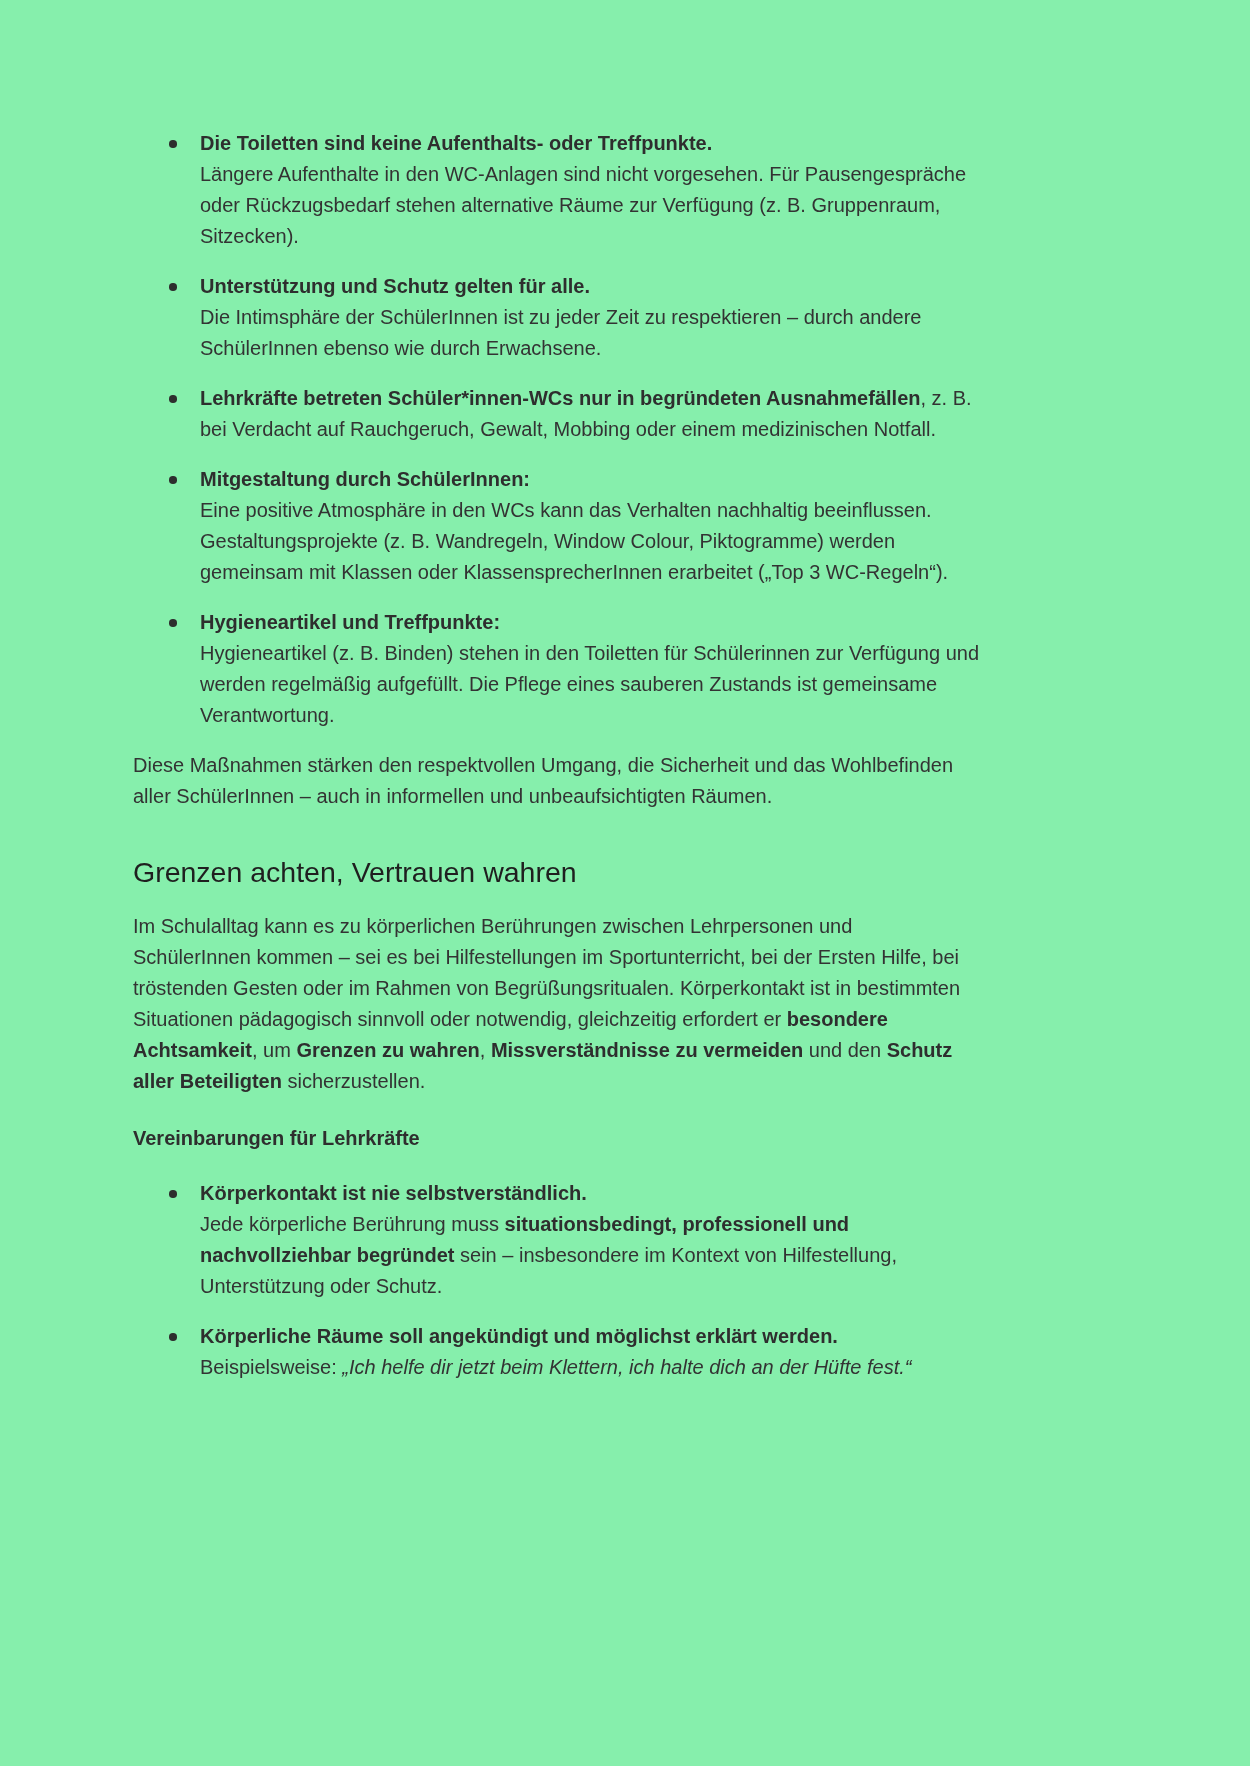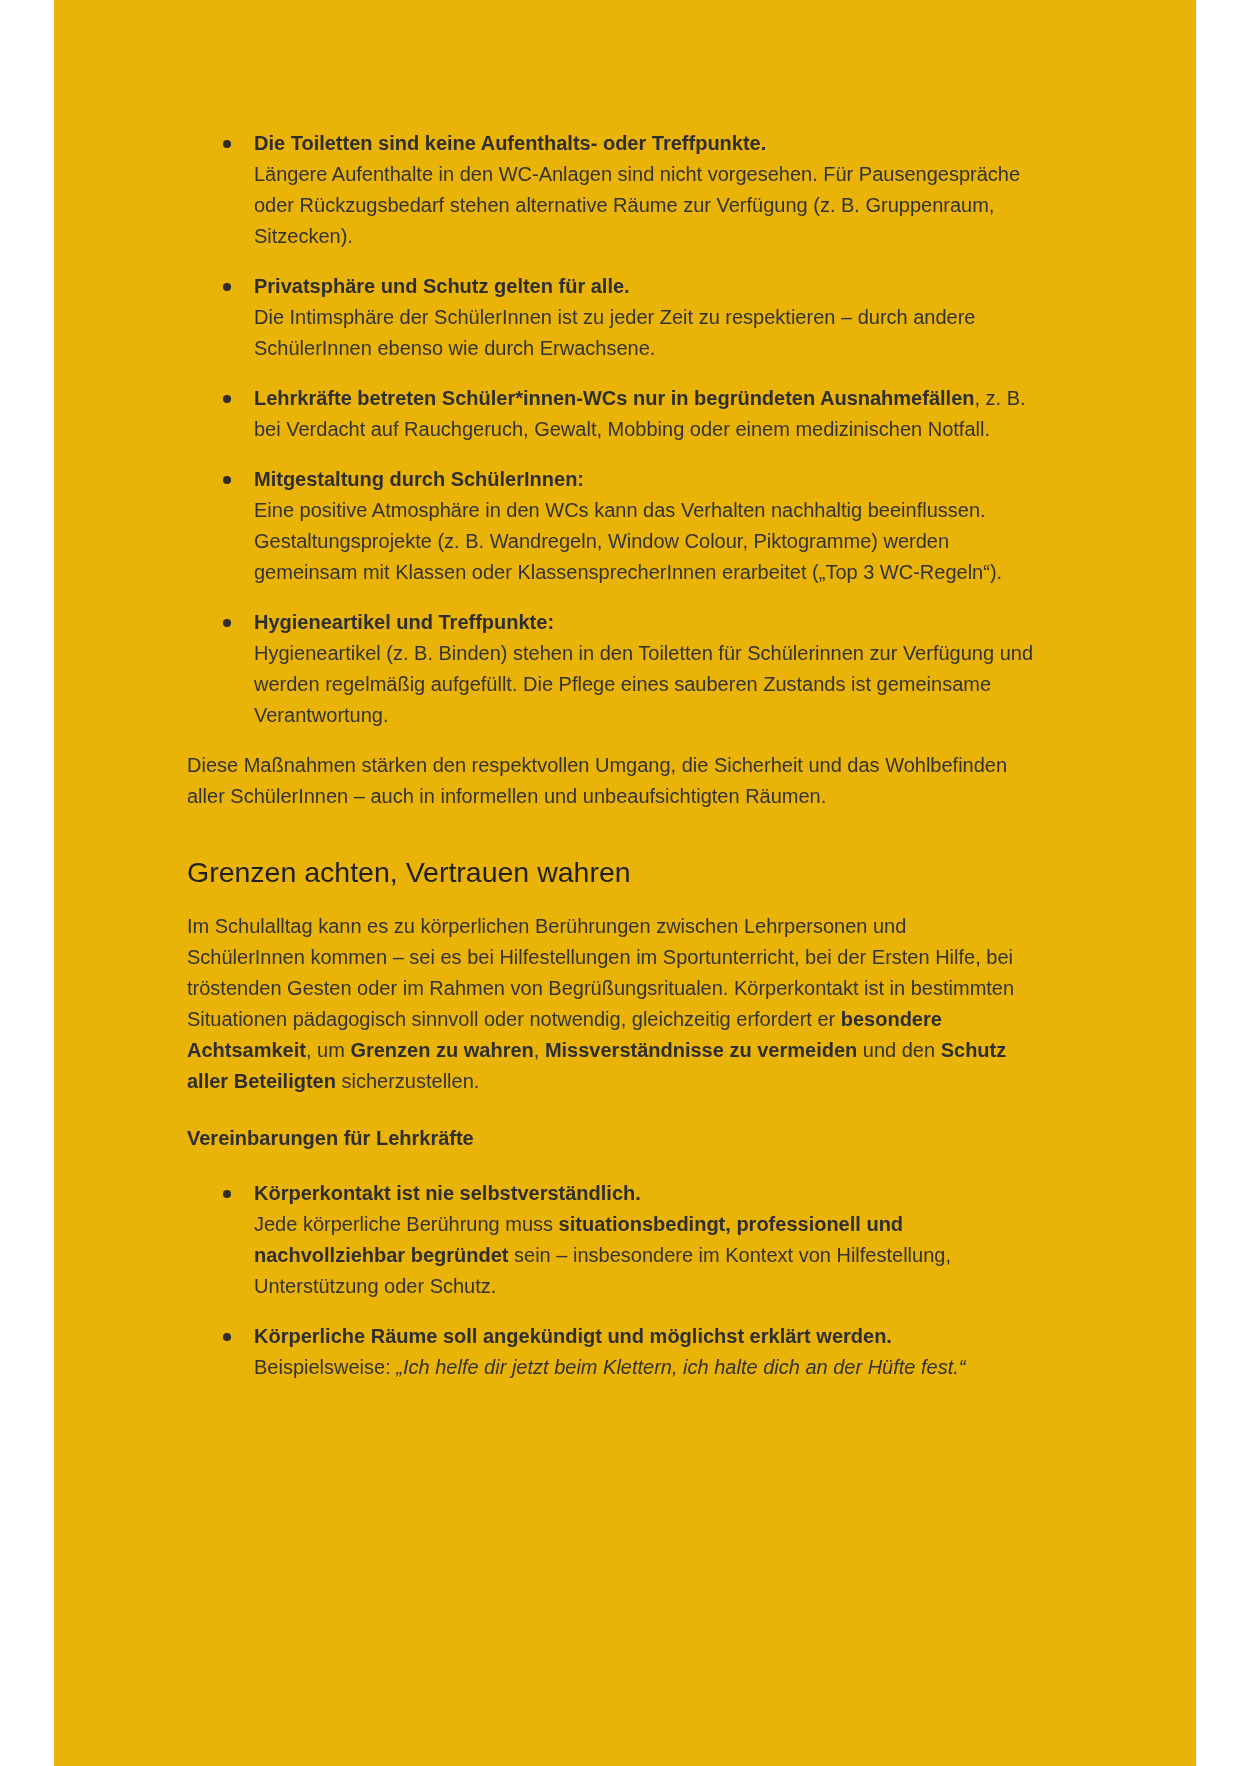--- a/index.html
+++ b/index.html
@@ -1,22 +1,22 @@
 <!DOCTYPE html>
 <html><head>
 <meta charset="utf-8">
 <style>
   * { margin: 0; padding: 0; box-sizing: border-box; }
   html, body { background: #ffffff; }
   .page {
     position: relative;
-    width: 1142px;
+    width: 1250px;
     height: 1766px;
     margin: 0 auto;
-    background: #eab308;
+    background: #86efac;
     padding: 128px 133px 32px 133px;
     font-family: "Liberation Sans", "DejaVu Sans", sans-serif;
     font-size: 20px;
     line-height: 31px;
     color: #333333;
     overflow: hidden;
   }
   .b { font-weight: 700; color: #2e2e2e; }
   .i { font-style: italic; }
   p.para {
@@ -60,21 +60,21 @@
 </head>
 <body>
 
 <div class="page">
 
   <ul class="bullets">
     <li>
       <div class="li-text"><span class="b">Die Toiletten sind keine Aufenthalts- oder Treffpunkte.</span><br><span> Längere Aufenthalte in den WC-Anlagen sind nicht vorgesehen. Für Pausengespräche oder Rückzugsbedarf stehen alternative Räume zur Verfügung (z. B. Gruppenraum, Sitzecken).</span></div>
     </li>
     <li>
-      <div class="li-text"><span class="b">Privatsphäre und Schutz gelten für alle.</span><br><span>Die Intimsphäre der SchülerInnen ist zu jeder Zeit zu respektieren – durch andere SchülerInnen ebenso wie durch Erwachsene.</span></div>
+      <div class="li-text"><span class="b">Unterstützung und Schutz gelten für alle.</span><br><span>Die Intimsphäre der SchülerInnen ist zu jeder Zeit zu respektieren – durch andere SchülerInnen ebenso wie durch Erwachsene.</span></div>
     </li>
     <li>
       <div class="li-text"><span class="b">Lehrkräfte betreten Schüler*innen-WCs nur in begründeten Ausnahmefällen</span><span>, z. B. bei Verdacht auf Rauchgeruch, Gewalt, Mobbing oder einem medizinischen Notfall.</span></div>
     </li>
     <li>
       <div class="li-text"><span class="b">Mitgestaltung durch SchülerInnen:</span><br><span> Eine positive Atmosphäre in den WCs kann das Verhalten nachhaltig beeinflussen. Gestaltungsprojekte (z. B. Wandregeln, Window Colour, Piktogramme) werden gemeinsam mit Klassen oder KlassensprecherInnen erarbeitet („Top 3 WC-Regeln“).</span></div>
     </li>
     <li>
       <div class="li-text"><span class="b">Hygieneartikel und Treffpunkte:</span><br><span> Hygieneartikel (z. B. Binden) stehen in den Toiletten für Schülerinnen zur Verfügung und werden regelmäßig aufgefüllt. Die Pflege eines sauberen Zustands ist gemeinsame Verantwortung.</span></div>
     </li>

